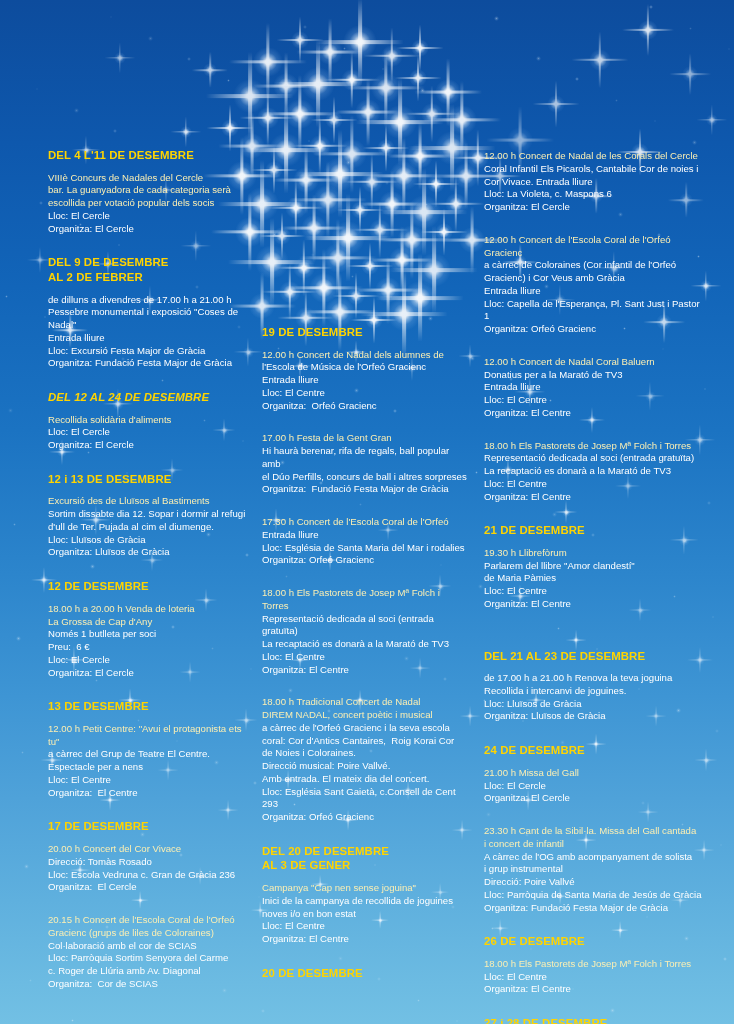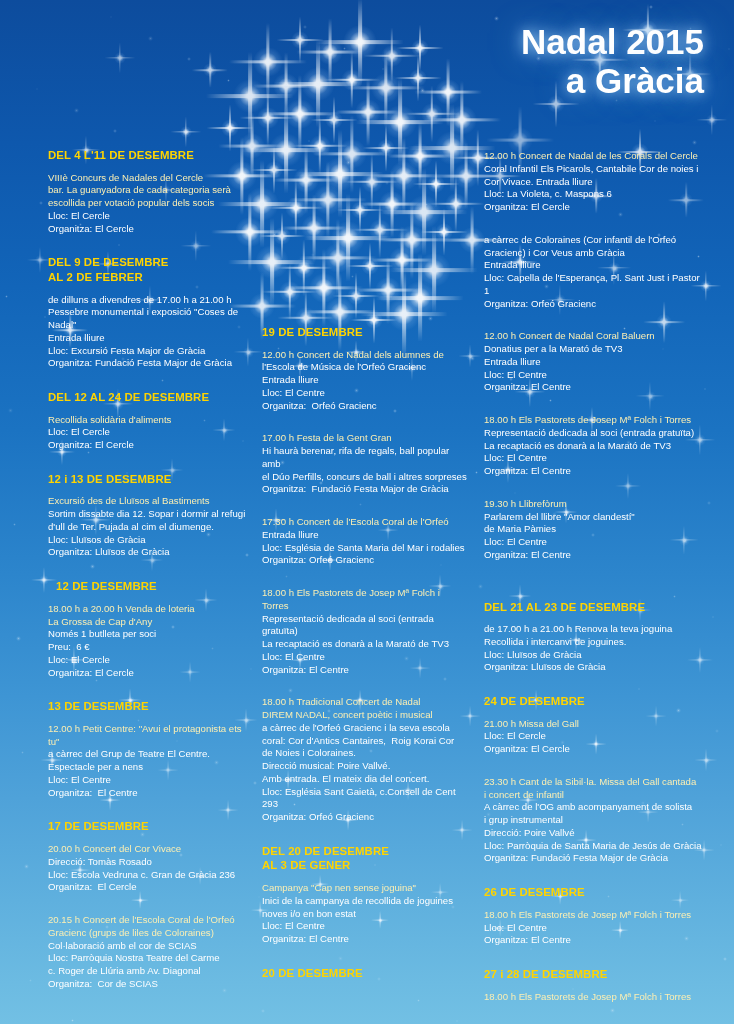--- a/index.html
+++ b/index.html
@@ -391,24 +391,20 @@
       <div class="dot" style="left: 427.5px; top: 315.5px; width: 5px; height: 5px; opacity: 0.36;"></div>
       <div class="dot" style="left: 596px; top: 648px; width: 2px; height: 2px; opacity: 0.42;"></div>
       <div class="dot" style="left: 28.5px; top: 978.5px; width: 3px; height: 3px; opacity: 0.18;"></div>
       <div class="dot" style="left: 195px; top: 285px; width: 4px; height: 4px; opacity: 0.24;"></div>
       <div class="dot" style="left: 361.5px; top: 615.5px; width: 5px; height: 5px; opacity: 0.3;"></div>
       <div class="dot" style="left: 530px; top: 948px; width: 2px; height: 2px; opacity: 0.36;"></div>
       <div class="dot" style="left: 696.5px; top: 254.5px; width: 3px; height: 3px; opacity: 0.42;"></div>
     </div>
 
   <div class="header">
-    <div class="title">
-      <span class="title-line">Nadal 2015</span>
-      <span class="title-line">a Gràcia</span>
-    </div>
   </div>
 
   <div class="cols" id="columns">
     <div class="col col1" id="column-1">
         <div class="date" style="white-space: pre-line;">DEL 4 L'11 DE DESEMBRE</div>
         <div class="ev">
           <div class="l hl">VIIIè Concurs de Nadales del Cercle</div>
           <div class="l hl">bar. La guanyadora de cada categoria serà</div>
           <div class="l hl">escollida per votació popular dels socis</div>
           <div class="l">Lloc: El Cercle</div>
@@ -416,35 +412,35 @@
         </div>
         <div class="date" style="white-space: pre-line;">DEL 9 DE DESEMBRE
 AL 2 DE FEBRER</div>
         <div class="ev">
           <div class="l">de dilluns a divendres de 17.00 h a 21.00 h</div>
           <div class="l">Pessebre monumental i exposició "Coses de Nadal"</div>
           <div class="l">Entrada lliure</div>
           <div class="l">Lloc: Excursió Festa Major de Gràcia</div>
           <div class="l">Organitza: Fundació Festa Major de Gràcia</div>
         </div>
-        <div class="date" style="white-space: pre-line;">DEL 12 AL 24 DE DESEMBRE</div>
+        <div class="date" style="white-space: pre-line; font-style: italic;">DEL 12 AL 24 DE DESEMBRE</div>
         <div class="ev">
           <div class="l hl">Recollida solidària d'aliments</div>
           <div class="l">Lloc: El Cercle</div>
           <div class="l">Organitza: El Cercle</div>
         </div>
         <div class="date" style="white-space: pre-line;">12 i 13 DE DESEMBRE</div>
         <div class="ev">
           <div class="l hl">Excursió des de Lluïsos al Bastiments</div>
           <div class="l">Sortim dissabte dia 12. Sopar i dormir al refugi</div>
           <div class="l">d'ull de Ter. Pujada al cim el diumenge.</div>
           <div class="l">Lloc: Lluïsos de Gràcia</div>
           <div class="l">Organitza: Lluïsos de Gràcia</div>
         </div>
-        <div class="date" style="white-space: pre-line; margin-left: 8px;">12 DE DESEMBRE</div>
+        <div class="date" style="white-space: pre-line;">12 DE DESEMBRE</div>
         <div class="ev">
           <div class="l hl">18.00 h a 20.00 h Venda de loteria</div>
           <div class="l hl">La Grossa de Cap d'Any</div>
           <div class="l">Només 1 butlleta per soci</div>
           <div class="l">Preu:  6 €</div>
           <div class="l">Lloc: El Cercle</div>
           <div class="l">Organitza: El Cercle</div>
         </div>
         <div class="date" style="white-space: pre-line;">13 DE DESEMBRE</div>
         <div class="ev">
@@ -458,21 +454,21 @@
         <div class="ev">
           <div class="l hl">20.00 h Concert del Cor Vivace</div>
           <div class="l">Direcció: Tomàs Rosado</div>
           <div class="l">Lloc: Escola Vedruna c. Gran de Gràcia 236</div>
           <div class="l">Organitza:  El Cercle</div>
         </div>
         <div class="ev">
           <div class="l hl">20.15 h Concert de l'Escola Coral de l'Orfeó</div>
           <div class="l hl">Gracienc (grups de liles de Coloraines)</div>
           <div class="l">Col·laboració amb el cor de SCIAS</div>
-          <div class="l">Lloc: Parròquia Nostra Teatre del Carme</div>
+          <div class="l">Lloc: Parròquia Sortim Senyora del Carme</div>
           <div class="l">c. Roger de Llúria amb Av. Diagonal</div>
           <div class="l">Organitza:  Cor de SCIAS</div>
         </div>
       </div>
     <div class="col col2" id="column-2">
         <div class="date" style="white-space: pre-line;">19 DE DESEMBRE</div>
         <div class="ev">
           <div class="l hl">12.00 h Concert de Nadal dels alumnes de</div>
           <div class="l">l'Escola de Música de l'Orfeó Gracienc</div>
           <div class="l">Entrada lliure</div>
@@ -522,40 +518,42 @@
       </div>
     <div class="col col3" id="column-3">
         <div class="ev">
           <div class="l hl">12.00 h Concert de Nadal de les Corals del Cercle</div>
           <div class="l">Coral Infantil Els Picarols, Cantabile Cor de noies i</div>
           <div class="l">Cor Vivace. Entrada lliure</div>
           <div class="l">Lloc: La Violeta, c. Maspons 6</div>
           <div class="l">Organitza: El Cercle</div>
         </div>
         <div class="ev">
+          <div class="l hl">12.00 h Concert de l'Escola Coral de l'Orfeó Gracienc</div>
           <div class="l">a càrrec de Coloraines (Cor infantil de l'Orfeó</div>
           <div class="l">Gracienc) i Cor Veus amb Gràcia</div>
           <div class="l">Entrada lliure</div>
           <div class="l">Lloc: Capella de l'Esperança, Pl. Sant Just i Pastor 1</div>
           <div class="l">Organitza: Orfeó Gracienc</div>
         </div>
         <div class="ev">
           <div class="l hl">12.00 h Concert de Nadal Coral Baluern</div>
           <div class="l">Donatius per a la Marató de TV3</div>
           <div class="l">Entrada lliure</div>
           <div class="l">Lloc: El Centre</div>
           <div class="l">Organitza: El Centre</div>
         </div>
         <div class="ev">
           <div class="l hl">18.00 h Els Pastorets de Josep Mª Folch i Torres</div>
           <div class="l">Representació dedicada al soci (entrada gratuïta)</div>
           <div class="l">La recaptació es donarà a la Marató de TV3</div>
           <div class="l">Lloc: El Centre</div>
           <div class="l">Organitza: El Centre</div>
         </div>
+        <div class="date" style="white-space: pre-line;">21 DE DESEMBRE</div>
         <div class="ev">
           <div class="l hl">19.30 h Llibrefòrum</div>
           <div class="l">Parlarem del llibre "Amor clandestí"</div>
           <div class="l">de Maria Pàmies</div>
           <div class="l">Lloc: El Centre</div>
           <div class="l">Organitza: El Centre</div>
         </div>
         <div class="date" style="white-space: pre-line; margin-top: 38px;">DEL 21 AL 23 DE DESEMBRE</div>
         <div class="ev">
           <div class="l">de 17.00 h a 21.00 h Renova la teva joguina</div>

